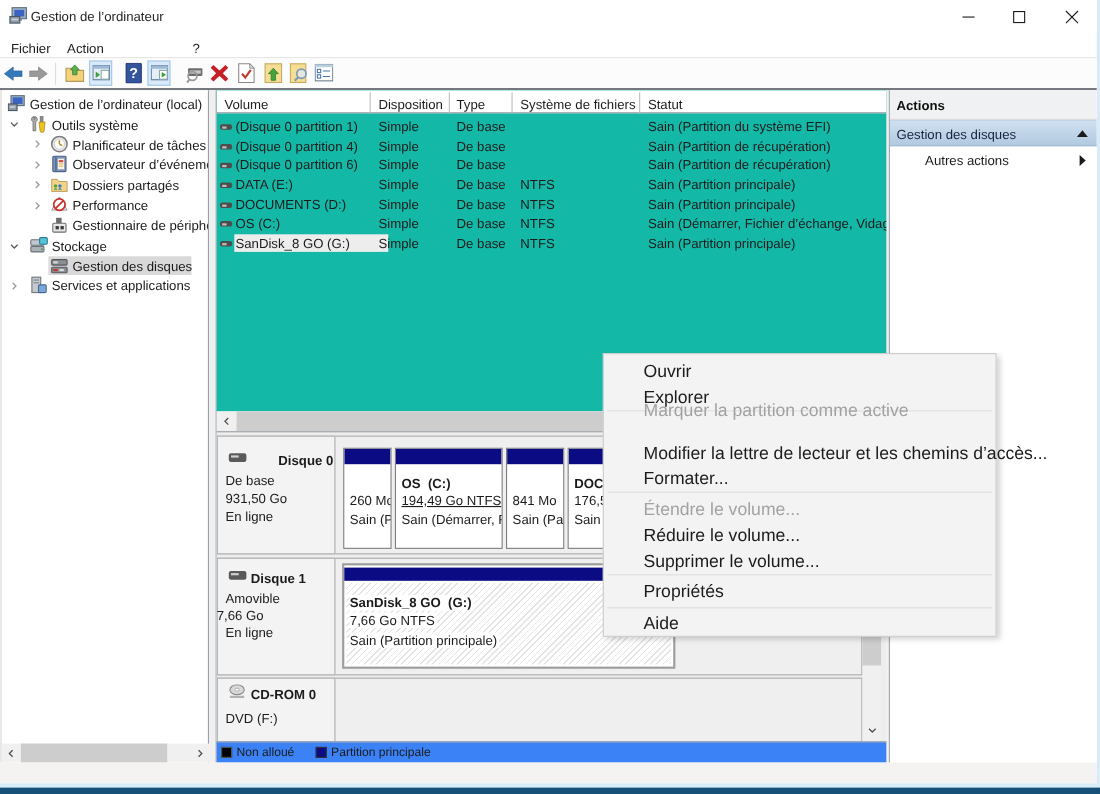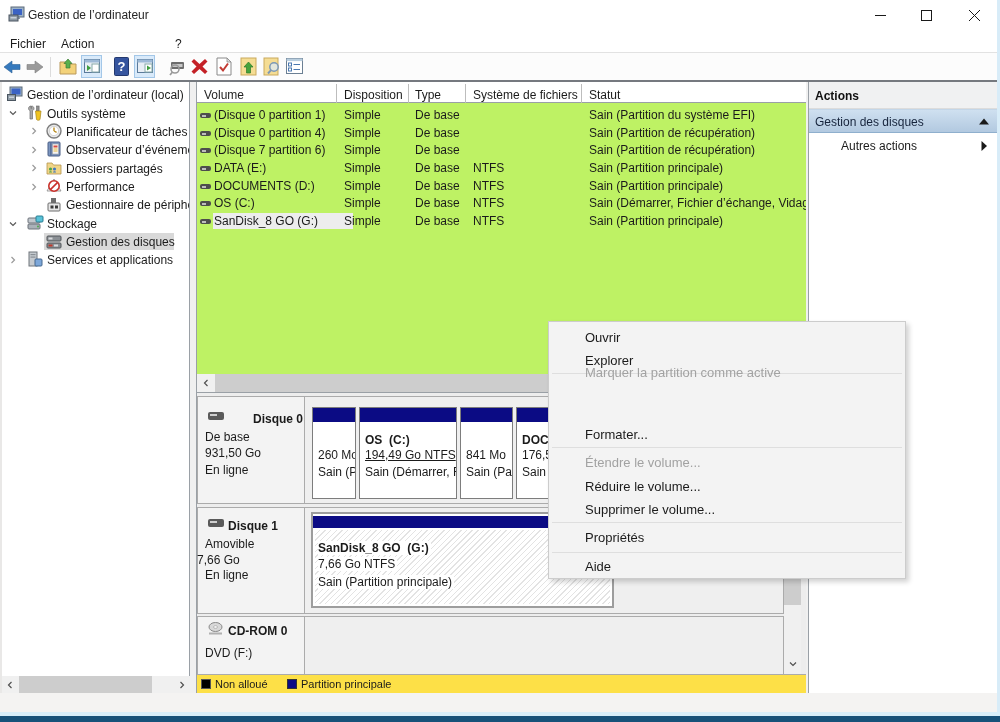--- a/index.html
+++ b/index.html
@@ -10,21 +10,21 @@
   .t11 { font-size:11px; color:#1b1b1b; white-space:nowrap; }
   .ctr { display:flex; align-items:center; }
   .lrow { position:absolute; left:0; width:609px; height:17px; font-size:12px; color:#1b1b1b; white-space:nowrap; }
   .lrow i { position:absolute; left:3px; top:6px; width:11px; height:5px; background:#4d4d4d; border-radius:2px; }
   .lrow i::after { content:""; position:absolute; left:2px; top:1.5px; width:4px; height:2px; background:#bdbdbd; }
   .lrow b1,.lrow b2,.lrow b3,.lrow b4,.lrow b5 { position:absolute; top:1px; font-weight:normal; }
   .lrow b1 { left:17px; } .lrow b2 { left:147px; } .lrow b3 { left:218px; } .lrow b4 { left:276px; } .lrow b5 { left:392px; }
   .dblk { position:absolute; background:#fff; border:1px solid #7d7d7d; overflow:hidden; }
   .dbar { position:absolute; left:0; top:0; width:100%; height:14px; background:#0b0b84; }
   .dtx { position:absolute; left:5px; font-size:12px; color:#1b1b1b; white-space:nowrap; }
-  .mi { position:absolute; left:36px; font-size:13px; color:#1b1b1b; white-space:nowrap; }
+  .mi { position:absolute; left:36px; font-size:16px; color:#1b1b1b; white-space:nowrap; }
   .mi.mg { color:#a2a2a2; }
   .msep { position:absolute; left:3px; width:350px; height:1px; background:#dedede; }
 </style>
 </head>
 <body>
 
 <div class="abs" style="left:997px; top:0; width:3px; height:722px; background:#d8ecf8;"></div>
 <div class="abs" style="left:0; top:712px; width:1000px; height:4px; background:#d8eef9;"></div>
 <div class="abs" style="left:0; top:716px; width:1000px; height:6px; background:#175179;"></div>
 <div class="abs" style="left:0; top:693px; width:997px; height:19px; background:#f4f3f2;"></div>
@@ -241,21 +241,21 @@
   <svg class="abs" style="left:4px; top:5px;" width="8" height="8" viewBox="0 0 8 8">
       <path d="M5.5 1 L2.5 4 L5.5 7" fill="none" stroke="#505050" stroke-width="1.2"></path>
     </svg>
   <div class="abs" style="left:17px; top:0; width:133px; height:17px; background:#cdcdcd;"></div>
   <svg class="abs" style="left:176px; top:5px;" width="8" height="8" viewBox="0 0 8 8">
       <path d="M2.5 1 L5.5 4 L2.5 7" fill="none" stroke="#505050" stroke-width="1.2"></path>
     </svg>
 </div>
 
 <div class="abs" style="left:196px; top:82px; width:610px; height:611px; background:#fff; border-left:1px solid #9aa0a6;"></div>
-<div class="abs" style="left:197px; top:82px; width:609px; height:292px; overflow:hidden; background:#bef264;">
+<div class="abs" style="left:197px; top:82px; width:609px; height:292px; overflow:hidden; background:#14b8a6;">
 
   <div class="abs" style="left:0; top:0; width:609px; height:21px; background:#fff; border-bottom:1px solid #9aa0a6;"></div>
   <div class="abs" style="left:139px; top:2px; width:1px; height:19px; background:#bdbdbd;"></div>
   <div class="abs" style="left:211px; top:2px; width:1px; height:19px; background:#bdbdbd;"></div>
   <div class="abs" style="left:268px; top:2px; width:1px; height:19px; background:#bdbdbd;"></div>
   <div class="abs" style="left:384px; top:2px; width:1px; height:19px; background:#bdbdbd;"></div>
   <div class="abs t12" style="left:7px; top:6px; color:#1f1f1f;">Volume</div>
   <div class="abs t12" style="left:147px; top:6px;">Disposition</div>
   <div class="abs t12" style="left:218px; top:6px;">Type</div>
   <div class="abs t12" style="left:276px; top:6px;">Système de fichiers</div>
@@ -272,21 +272,21 @@
   <div class="lrow" style="top:43px;">
       <i></i>
       <b1>(Disque 0 partition 4)</b1>
       <b2>Simple</b2>
       <b3>De base</b3>
       <b4></b4>
       <b5>Sain (Partition de récupération)</b5>
     </div>
   <div class="lrow" style="top:60px;">
       <i></i>
-      <b1>(Disque 7 partition 6)</b1>
+      <b1>(Disque 0 partition 6)</b1>
       <b2>Simple</b2>
       <b3>De base</b3>
       <b4></b4>
       <b5>Sain (Partition de récupération)</b5>
     </div>
   <div class="lrow" style="top:78px;">
       <i></i>
       <b1>DATA (E:)</b1>
       <b2>Simple</b2>
       <b3>De base</b3>
@@ -392,21 +392,21 @@
   <div class="abs t12" style="left:8px; top:253px;">DVD (F:)</div>
 
   <div class="abs" style="left:587px; top:0px; width:17px; height:282px; background:#f0f0f0;">
     <div class="abs" style="left:0; top:8px; width:17px; height:204px; background:#cdcdcd;"></div>
     <svg class="abs" style="left:5px; top:267px;" width="8" height="8" viewBox="0 0 8 8">
         <path d="M1 2.5 L4 5.5 L7 2.5" fill="none" stroke="#505050" stroke-width="1.2"></path>
       </svg>
   </div>
 </div>
 
-<div class="abs" style="left:197px; top:674px; width:609px; height:19px; background:#fde047; border-top:1px solid #ababab;">
+<div class="abs" style="left:197px; top:674px; width:609px; height:19px; background:#3b82f6; border-top:1px solid #ababab;">
   <div class="abs" style="left:4px; top:4px; width:10px; height:10px; background:#000; border:1px solid #555;"></div>
   <div class="abs t11" style="left:18px; top:3px;">Non alloué</div>
   <div class="abs" style="left:90px; top:4px; width:10px; height:10px; background:#0b0b84; border:1px solid #333;"></div>
   <div class="abs t11" style="left:104px; top:3px;">Partition principale</div>
 </div>
 
 <div class="abs" style="left:806px; top:82px; width:2px; height:611px; background:#f0f0f0;"></div>
 <div class="abs" style="left:808px; top:82px; width:189px; height:611px; background:#fff; border-left:1px solid #9aa0a6;"></div>
 <div class="abs" style="left:809px; top:82px; width:188px; height:27px; background:#f0f1f2;"></div>
 <div class="abs t12" style="left:815px; top:89px; font-weight:bold; color:#111;">Actions</div>
@@ -419,20 +419,21 @@
 <div class="abs t12" style="left:841px; top:139px;">Autres actions</div>
 <svg class="abs" style="left:980px; top:140px;" width="8" height="12" viewBox="0 0 8 12">
     <path d="M1.5 1 L7 6 L1.5 11 Z" fill="#1a1a1a"></path>
   </svg>
 
 <div class="abs" style="left:548px; top:321px; width:358px; height:258px; background:#f3f3f3; border:1px solid #cccccc; box-shadow:3px 3px 5px rgba(0,0,0,0.18);">
   <div class="mi" style="top:8px;">Ouvrir</div>
   <div class="mi" style="top:31px;">Explorer</div>
   <div class="msep" style="top:51px;"></div>
   <div class="mi mg" style="top:43px;">Marquer la partition comme active</div>
+  <div class="mi" style="top:82px;">Modifier la lettre de lecteur et les chemins d’accès...</div>
   <div class="mi" style="top:105px;">Formater...</div>
   <div class="msep" style="top:125px;"></div>
   <div class="mi mg" style="top:133px;">Étendre le volume...</div>
   <div class="mi" style="top:157px;">Réduire le volume...</div>
   <div class="mi" style="top:180px;">Supprimer le volume...</div>
   <div class="msep" style="top:200px;"></div>
   <div class="mi" style="top:208px;">Propriétés</div>
   <div class="msep" style="top:230px;"></div>
   <div class="mi" style="top:237px;">Aide</div>
 </div>

